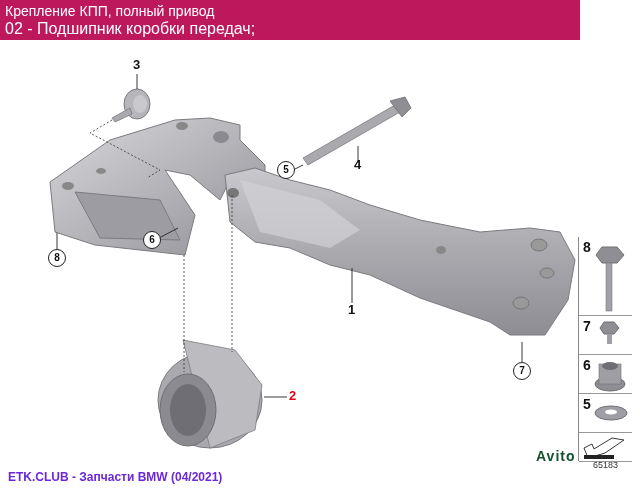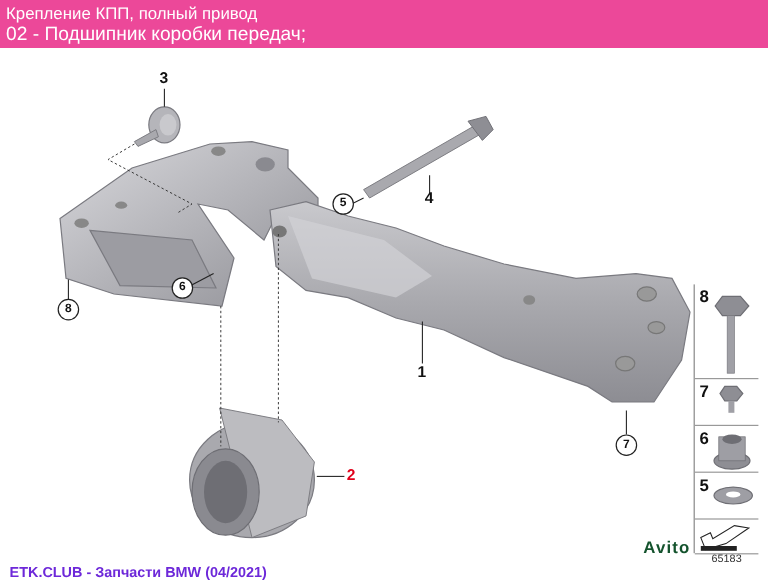--- a/index.html
+++ b/index.html
@@ -1,17 +1,17 @@
 <!DOCTYPE html>
 <html><head>
 <meta charset="utf-8">
 <style>
   html, body { margin:0; padding:0; }
   body { width:640px; height:488px; background:#ffffff; position:relative; overflow:hidden; font-family:"Liberation Sans", sans-serif; }
-  .header { position:absolute; left:0; top:0; width:640px; height:40px; background:#ec4899; }
+  .header { position:absolute; left:0; top:0; width:580px; height:40px; background:#be185d; }
   .header .t1 { position:absolute; left:5px; top:2px; color:#fff; font-size:14px; line-height:18px; white-space:nowrap; }
   .header .t2 { position:absolute; left:5px; top:21px; color:#fff; font-size:16px; line-height:15px; white-space:nowrap; }
   .diagram { position:absolute; left:0; top:40px; width:640px; height:448px; }
   .callout { position:absolute; font-weight:bold; font-size:13px; color:#111; font-family:"Liberation Sans", sans-serif; }
   .callout-red { color:#e0001a; }
   .circ { position:absolute; width:16px; height:16px; border:1.3px solid #222; border-radius:50%; background:#fff; font-size:10px; font-weight:bold; text-align:center; line-height:16px; color:#111; }
   .footer { position:absolute; left:8px; top:470px; font-size:12px; color:#6d28d9; white-space:nowrap;font-weight:bold; }
   .legend { position:absolute; left:578px; top:237px; width:53px; height:224px; border-left:1px solid #888; }
   .legend-cell { position:absolute; left:0; width:53px; border-bottom:1px solid #999; }
   .legend-cell .num { position:absolute; left:4px; top:2px; font-weight:bold; font-size:14px; color:#111; }

